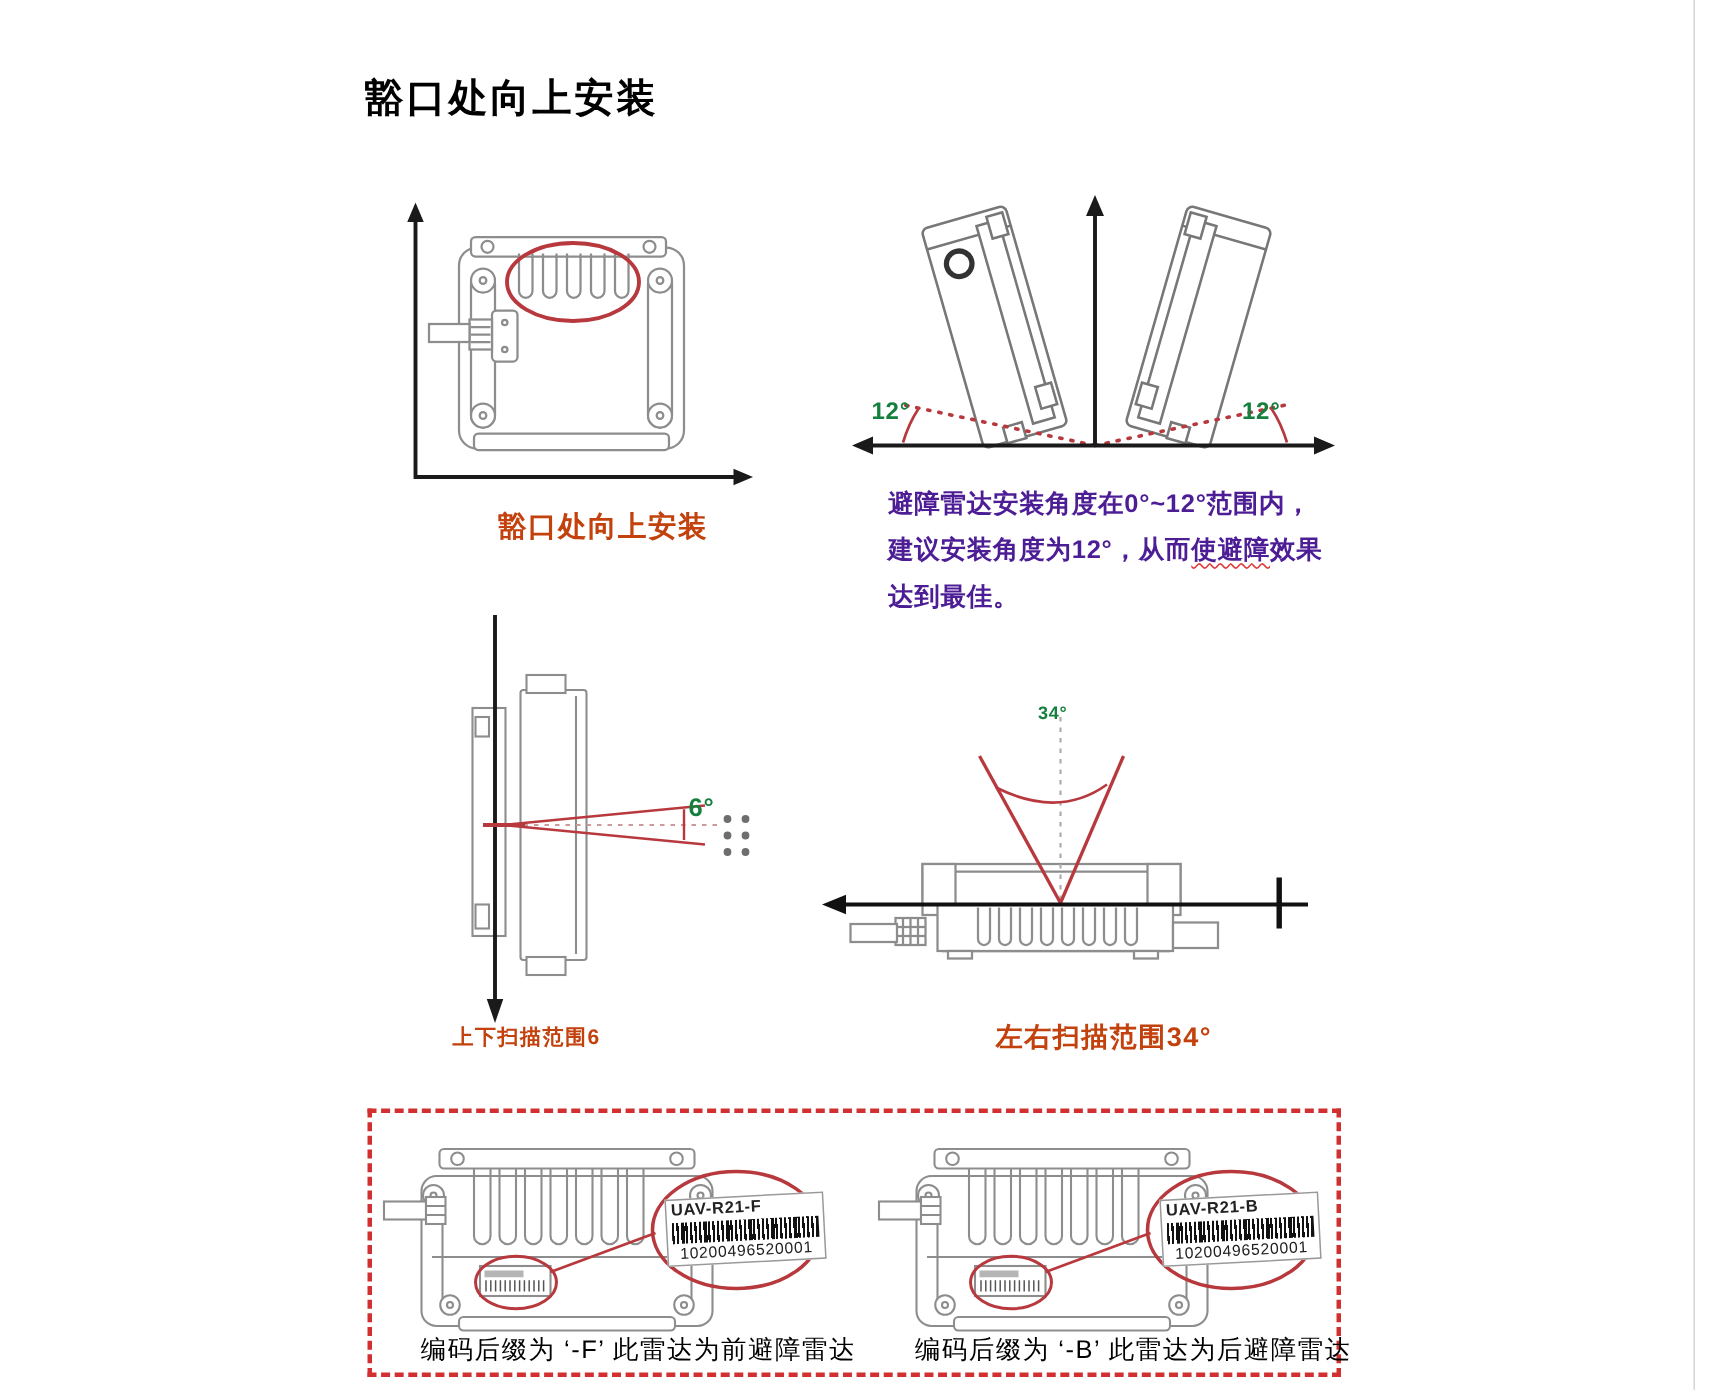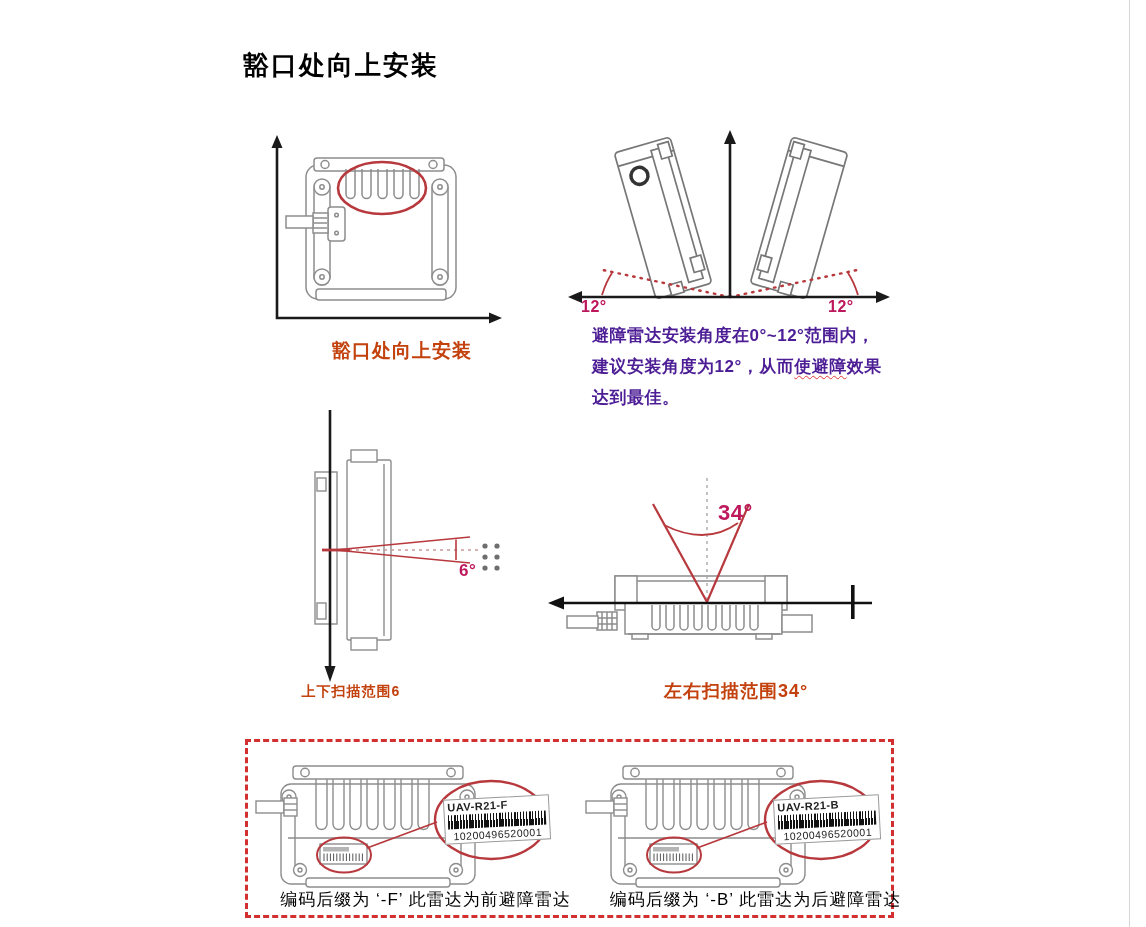--- a/index.html
+++ b/index.html
@@ -2,21 +2,21 @@
 <html><head>
 <meta charset="utf-8">
 <style>
   html,body{margin:0;padding:0;background:#fff;}
   .page{position:relative;width:1146px;height:927px;background:#ffffff;overflow:hidden;
         font-family:"Liberation Sans","DejaVu Sans",sans-serif;color:#111;}
   .edge{position:absolute;right:16px;top:0;width:1px;height:927px;background:#d6d6d6;}
   .title{position:absolute;left:243px;top:48px;font-size:26px;font-weight:700;letter-spacing:2px;color:#000;margin:0;}
   .fig{position:absolute;}
   .cap{position:absolute;font-weight:700;color:#c2410c;text-align:center;letter-spacing:1px;}
-  .red-label{position:absolute;color:#be185d;font-weight:700;letter-spacing:0.5px;margin-top:32px;}
+  .red-label{position:absolute;color:#15803d;font-weight:700;letter-spacing:0.5px;}
   .note{position:absolute;left:592px;top:320px;width:340px;font-size:17px;font-weight:700;
         line-height:31px;color:#4c1d95;letter-spacing:0.5px;}
   .sq{text-decoration:underline;text-decoration-style:wavy;text-decoration-color:#e23a3a;
       text-decoration-thickness:1px;text-underline-offset:3px;}
   .code-box{position:absolute;left:245px;top:739px;width:643px;height:173px;
             border:3.5px dashed #d23030;box-sizing:content-box;}
   .boxcap{position:absolute;top:146px;font-size:17px;font-weight:400;color:#000;text-align:center;letter-spacing:1px;}
   .card{position:absolute;width:98px;background:#fff;border:1px solid #999;padding:1px 3px;transform:rotate(-3deg);}
   .card .model{font-size:11px;font-weight:700;color:#222;letter-spacing:0.5px;line-height:13px;}
   .barcode{height:14px;margin:1px 0 1px 0;background-image:
@@ -174,21 +174,21 @@
     <g fill="none">
       <path d="M167,18 L167,142" stroke="#a9a9a9" stroke-width="1.4" stroke-dasharray="3 4"></path>
       <path d="M167,142 L113,44" stroke="#b8393d" stroke-width="2.2"></path>
       <path d="M167,142 L209,44" stroke="#b8393d" stroke-width="2.2"></path>
       <path d="M124,65 Q166,86 198,63" stroke="#b8393d" stroke-width="1.8"></path>
     </g>
     <line x1="332" y1="143" x2="18" y2="143" stroke="#111" stroke-width="2.6"></line>
     <polygon points="8,143 24,136.5 24,149.5" fill="#111"></polygon>
     <rect x="311" y="125" width="3.6" height="34" fill="#111"></rect>
   </svg>
-  <div class="red-label" style="left:718px;top:468px;font-size:22px;">34°</div>
+  <div class="red-label" style="left:692px;top:468px;font-size:12px;">34°</div>
   <div class="cap" style="left:636px;top:679px;width:200px;font-size:18px;">左右扫描范围34°</div>
 
   <div class="code-box">
     <svg style="position:absolute;left:0;top:0;" width="643" height="173" viewBox="0 0 643 173">
       <defs>
         <g id="radarF" stroke="#8d8d8d" stroke-width="1.4" fill="#fff">
           <rect x="33" y="42" width="194" height="100" rx="10"></rect>
           <rect x="45" y="24" width="170" height="13" rx="3"></rect>
           <circle cx="57" cy="30.5" r="4.2"></circle>
             <circle cx="203" cy="30.5" r="4.2"></circle>

